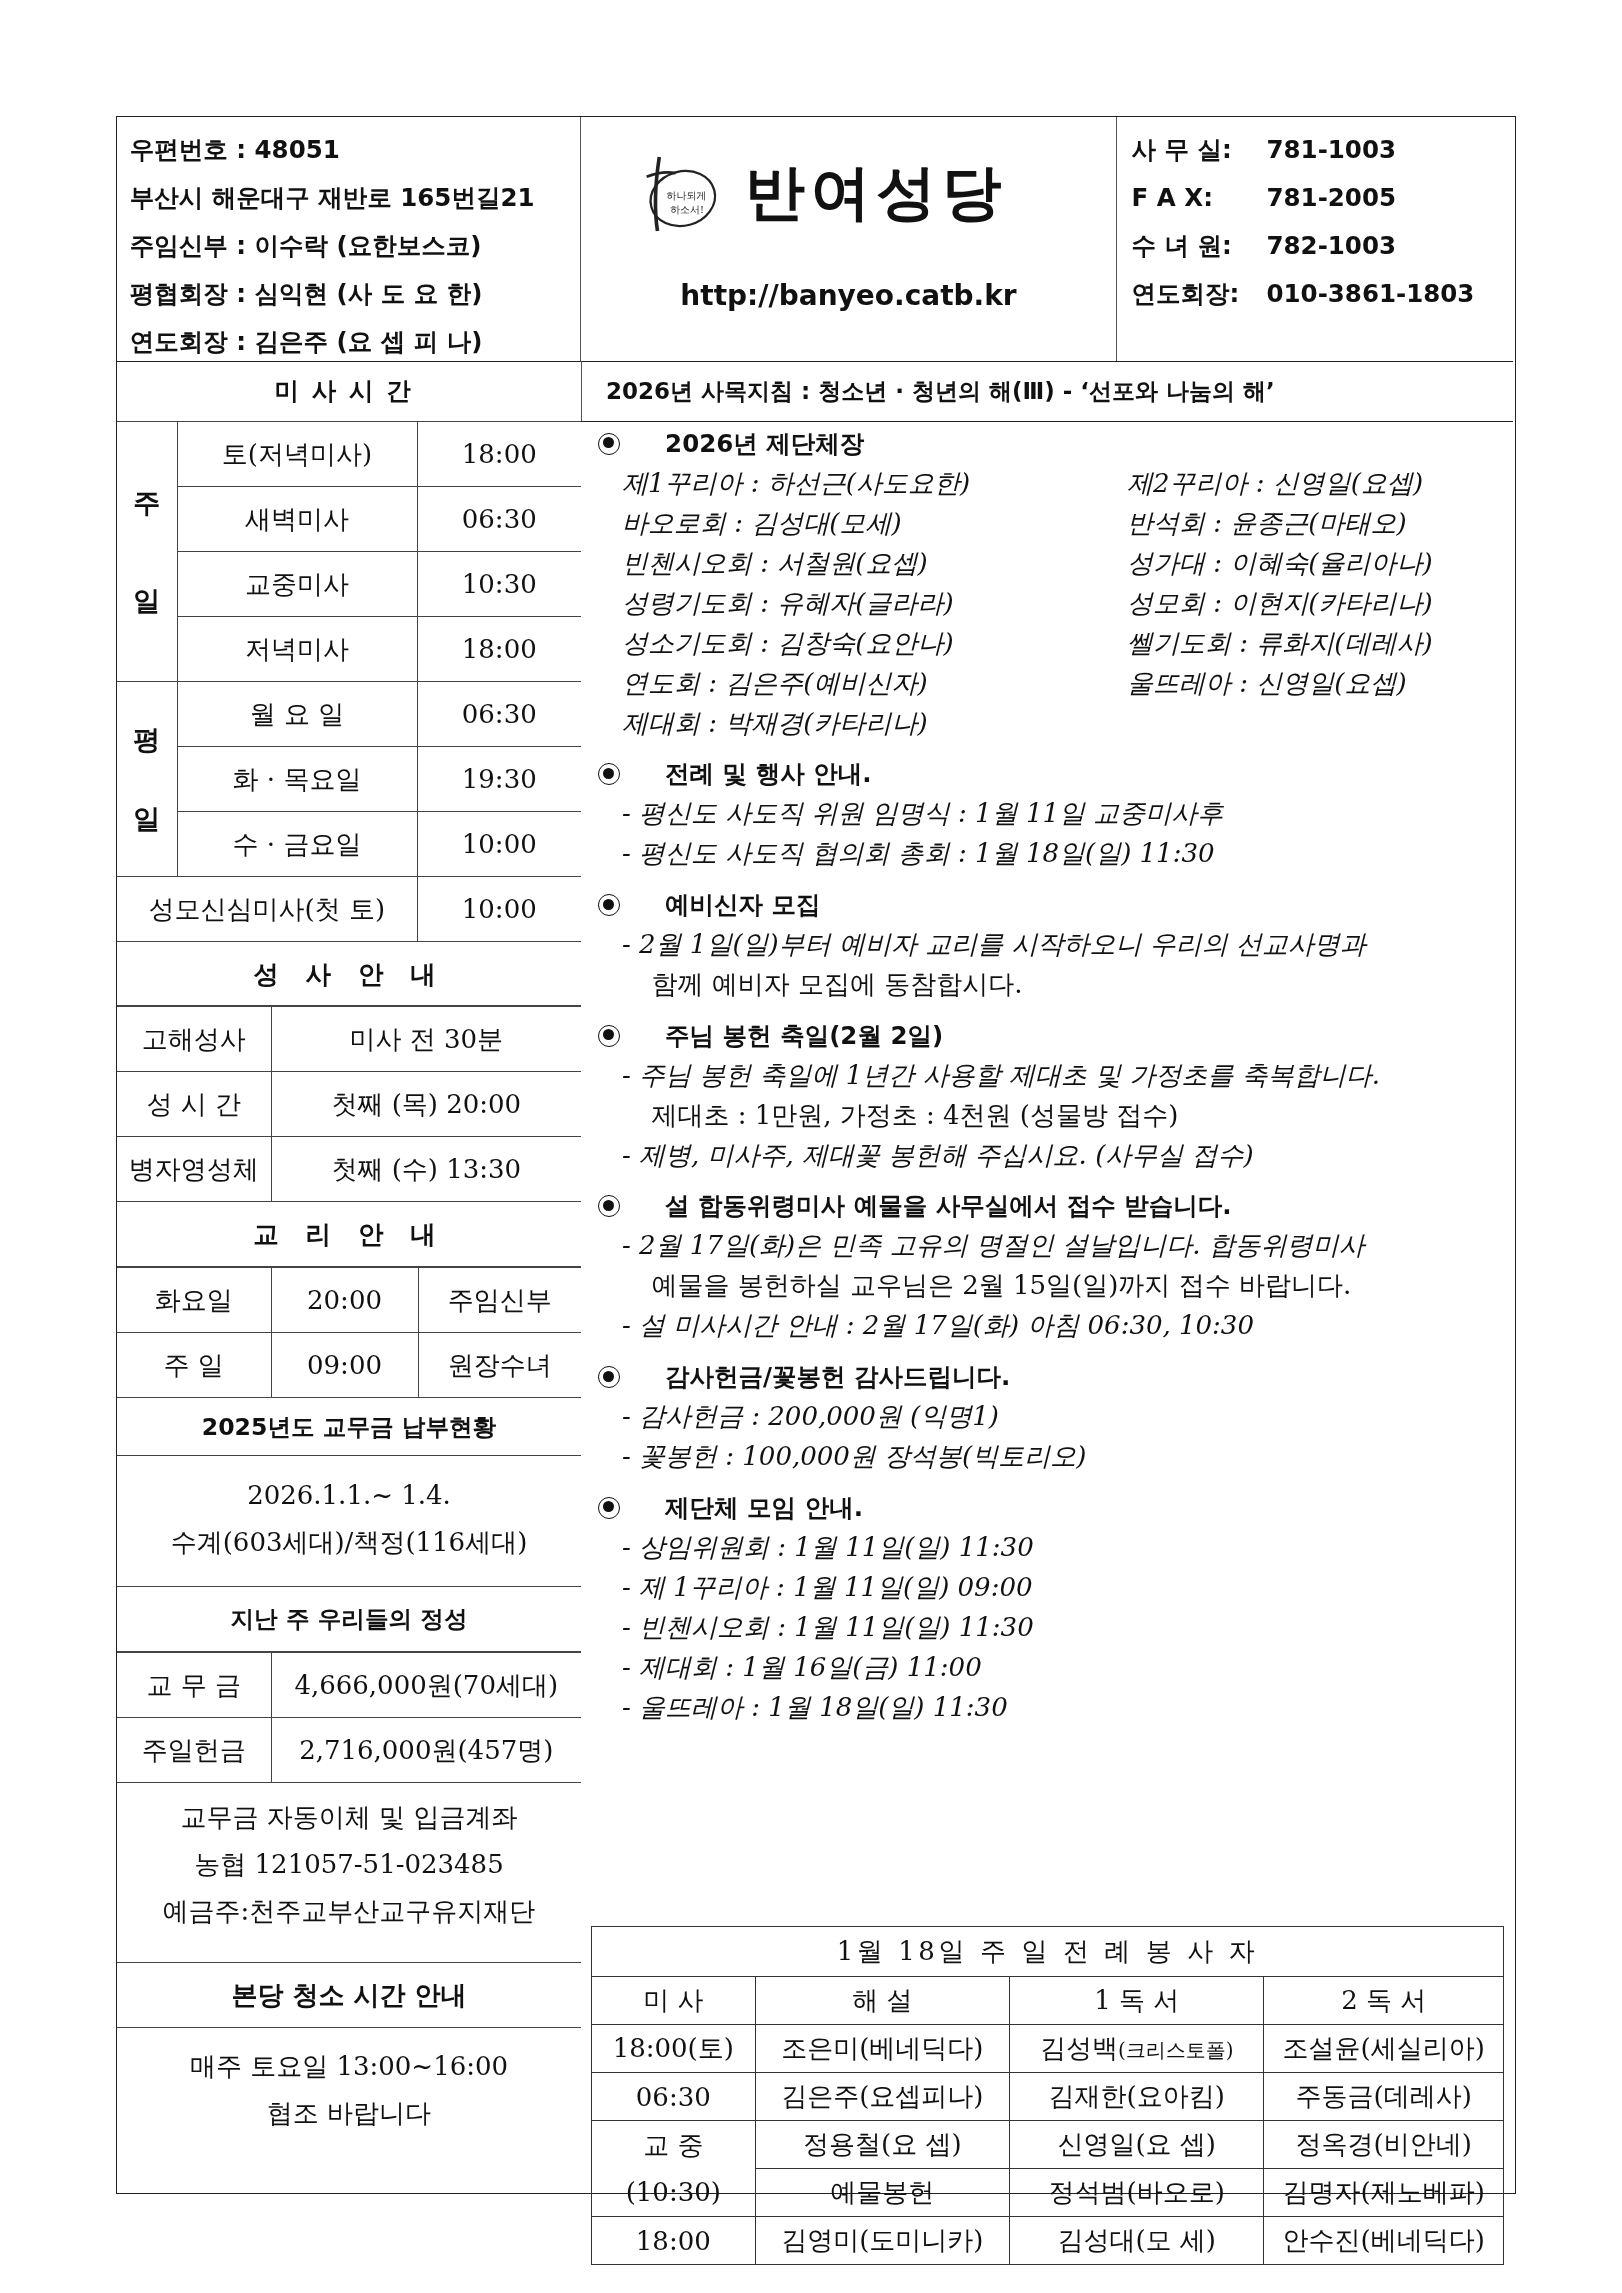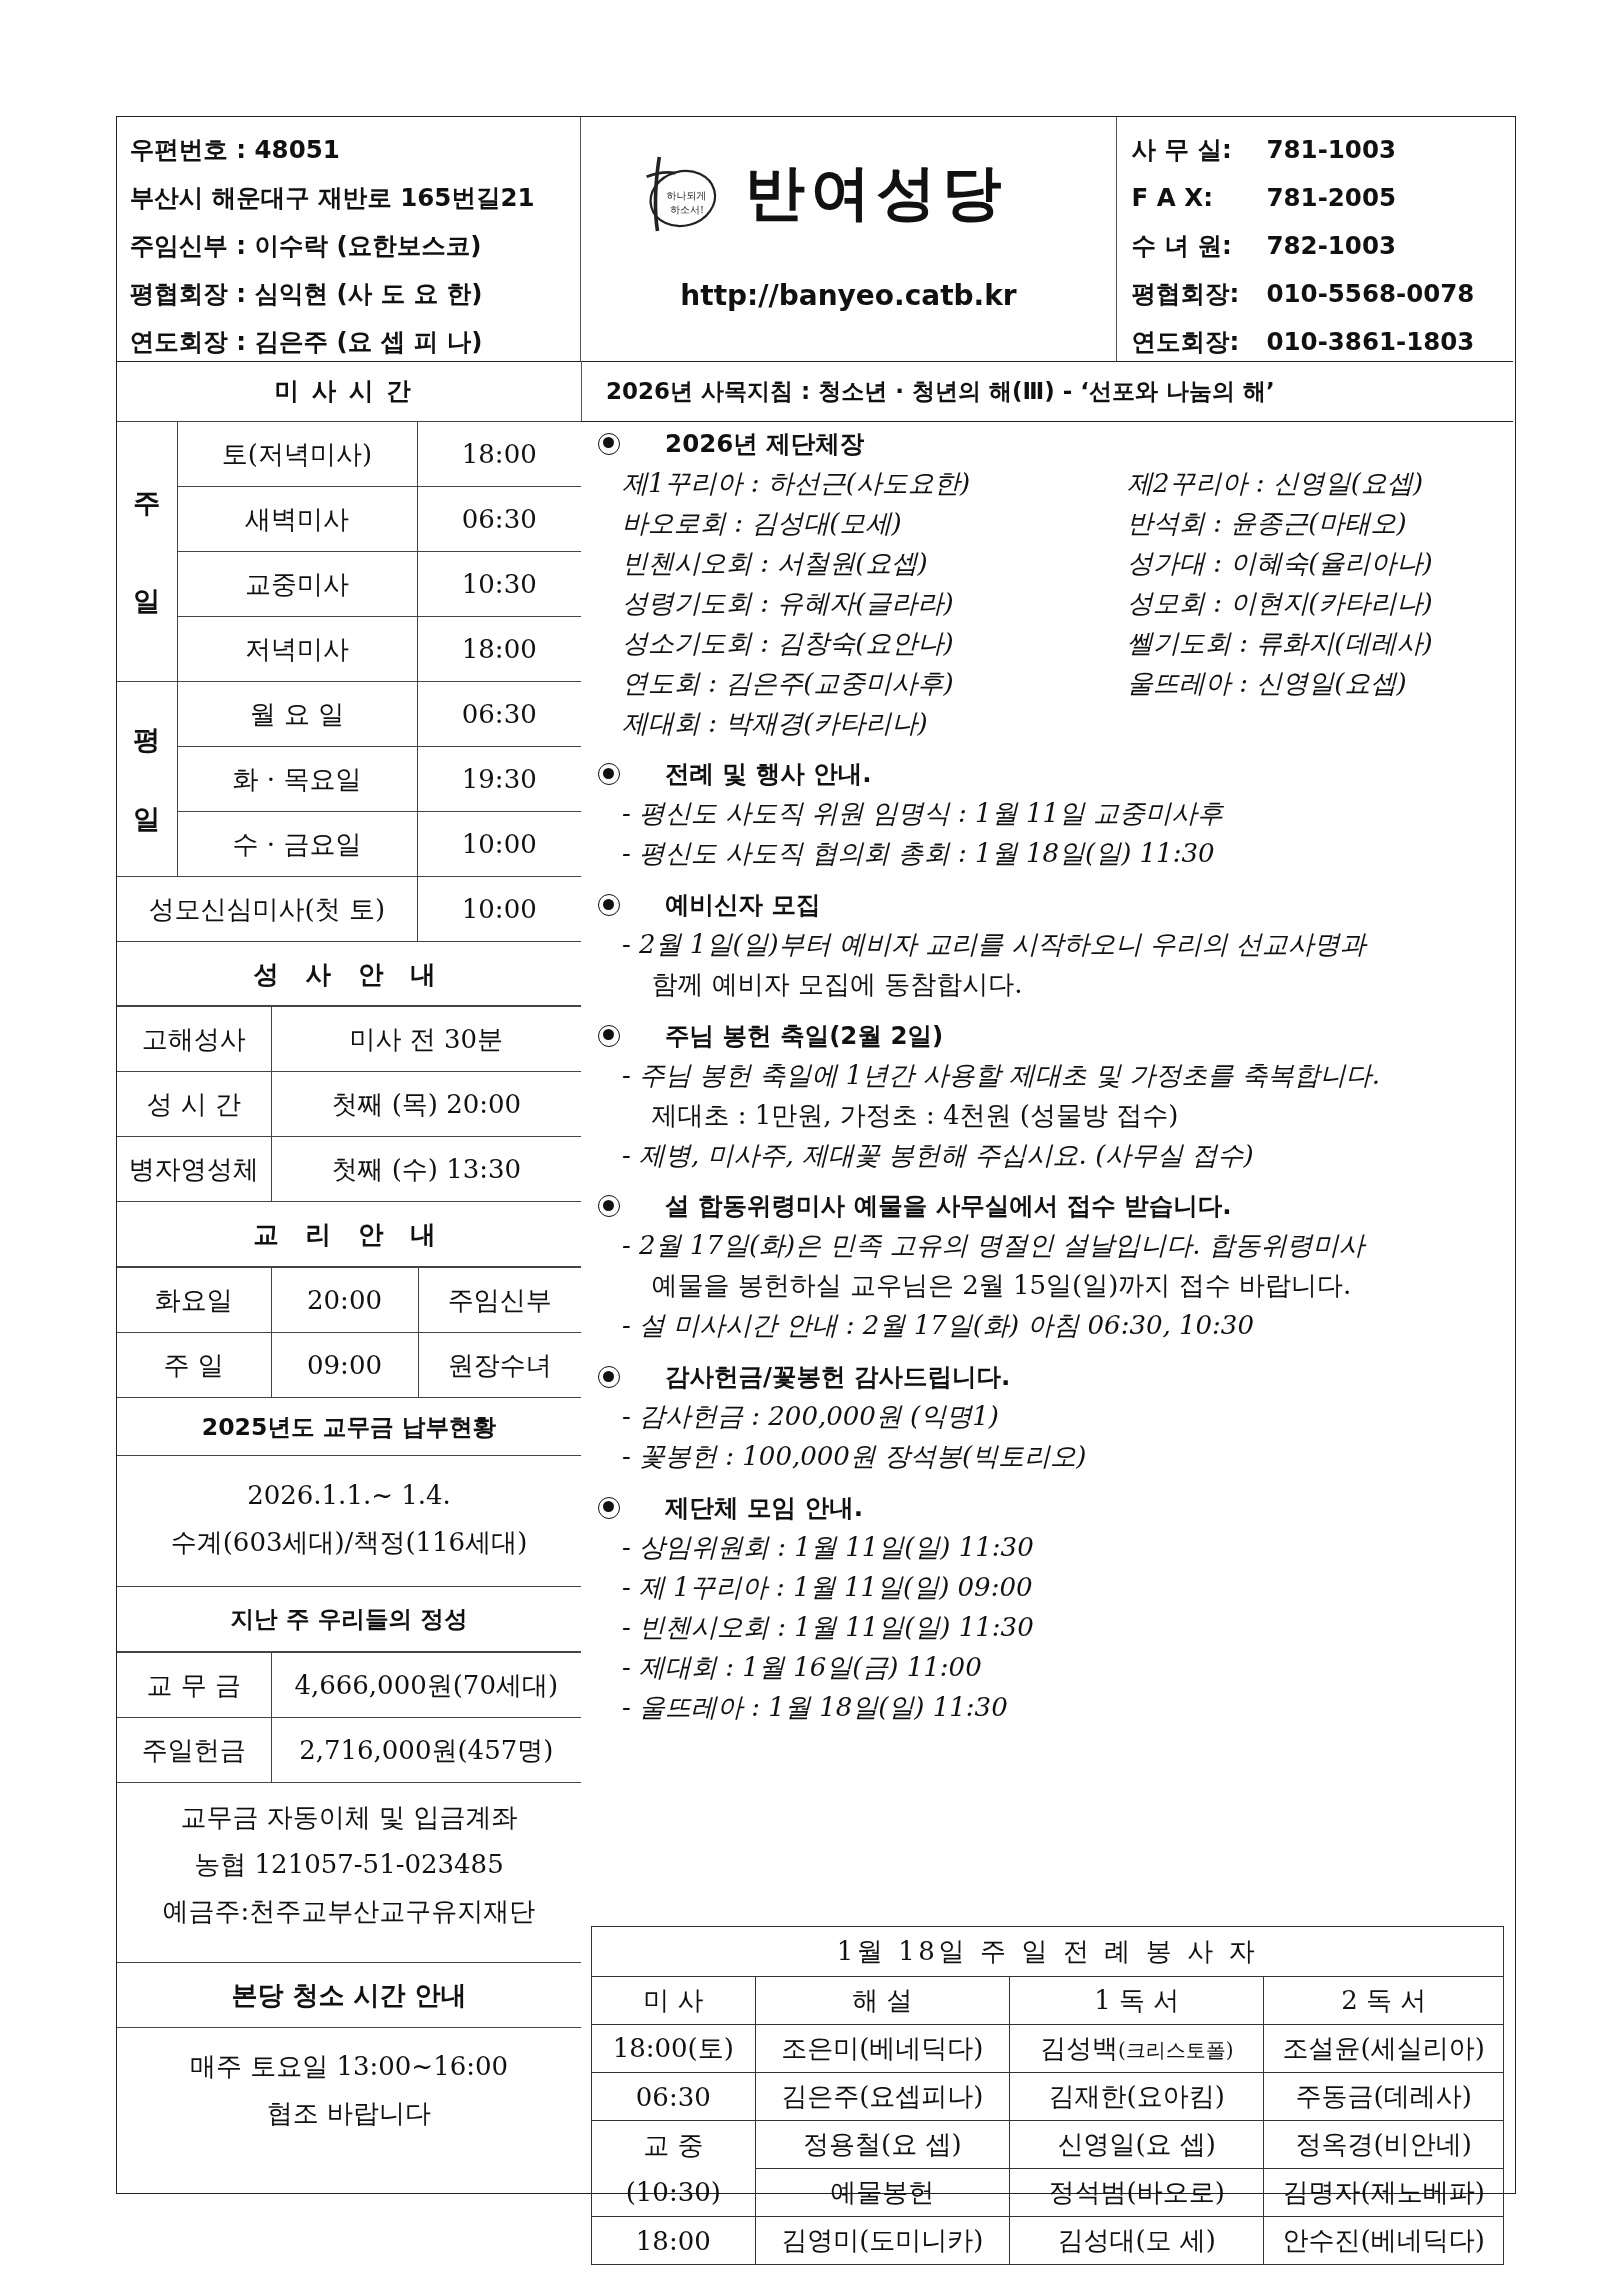--- a/index.html
+++ b/index.html
@@ -69,21 +69,20 @@
         <text x="26" y="50" font-size="11" fill="#222">하나되게</text>
         <text x="30" y="66" font-size="11" fill="#222">하소서!</text>
       </svg>
       <div class="title">반여성당</div>
       <div class="url">http://banyeo.catb.kr</div>
     </div>
     <div class="hdr-right">
       <div><span class="lab">사 무 실:</span><span>781-1003</span></div>
       <div><span class="lab">F  A  X:</span><span>781-2005</span></div>
       <div><span class="lab">수 녀 원:</span><span>782-1003</span></div>
-      <div><span class="lab">평협회장:</span><span>010-5568-0078</span></div>
       <div><span class="lab">연도회장:</span><span>010-3861-1803</span></div>
     </div>
   </div>
 
   <div class="theme-row">
     <div class="theme-left">미사시간</div>
     <div class="theme-right">2026년 사목지침 : 청소년 · 청년의 해(Ⅲ) -  ‘선포와 나눔의 해’</div>
   </div>
 
   <div class="lcol">
@@ -225,21 +224,21 @@
           <span class="bullet"></span>
           <span>2026년 제단체장</span>
         </div>
       <div class="twocol ind1">
         <div>
           <div class="line">제1꾸리아 : 하선근(사도요한)</div>
           <div class="line">바오로회 : 김성대(모세)</div>
           <div class="line">빈첸시오회 : 서철원(요셉)</div>
           <div class="line">성령기도회 : 유혜자(글라라)</div>
           <div class="line">성소기도회 : 김창숙(요안나)</div>
-          <div class="line">연도회 : 김은주(교중미사후)</div>
+          <div class="line">연도회 : 김은주(예비신자)</div>
           <div class="line">제대회 : 박재경(카타리나)</div>
         </div>
         <div>
           <div class="line">제2꾸리아 : 신영일(요셉)</div>
           <div class="line">반석회 : 윤종근(마태오)</div>
           <div class="line">성가대 : 이혜숙(율리아나)</div>
           <div class="line">성모회 : 이현지(카타리나)</div>
           <div class="line">쎌기도회 : 류화지(데레사)</div>
           <div class="line">울뜨레아 : 신영일(요셉)</div>
         </div>

